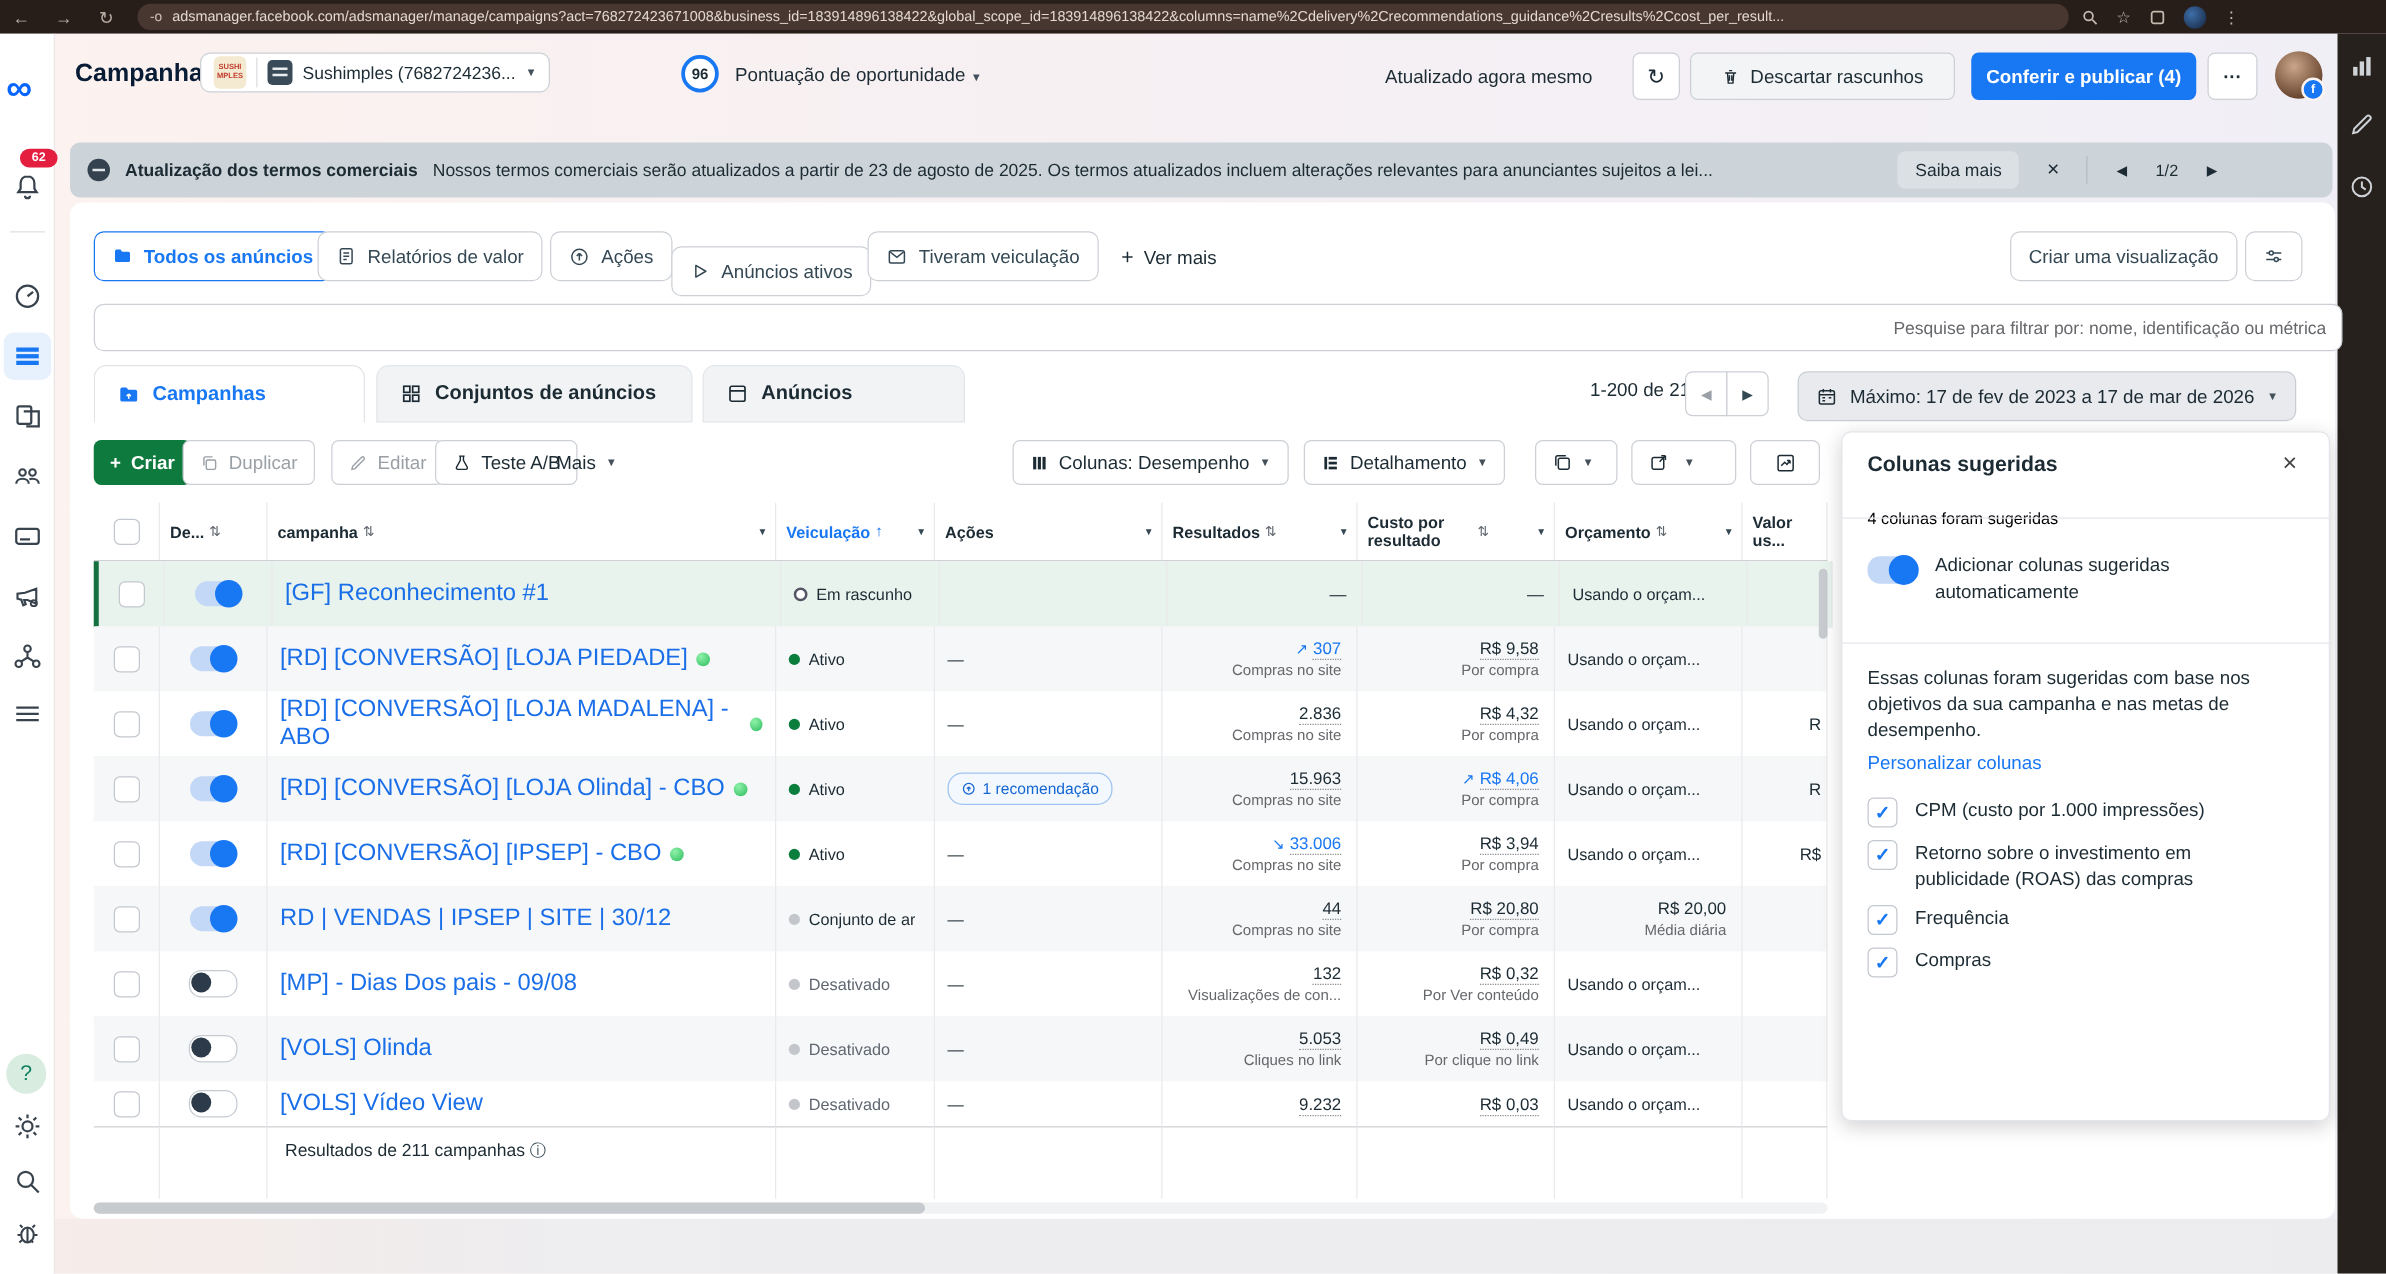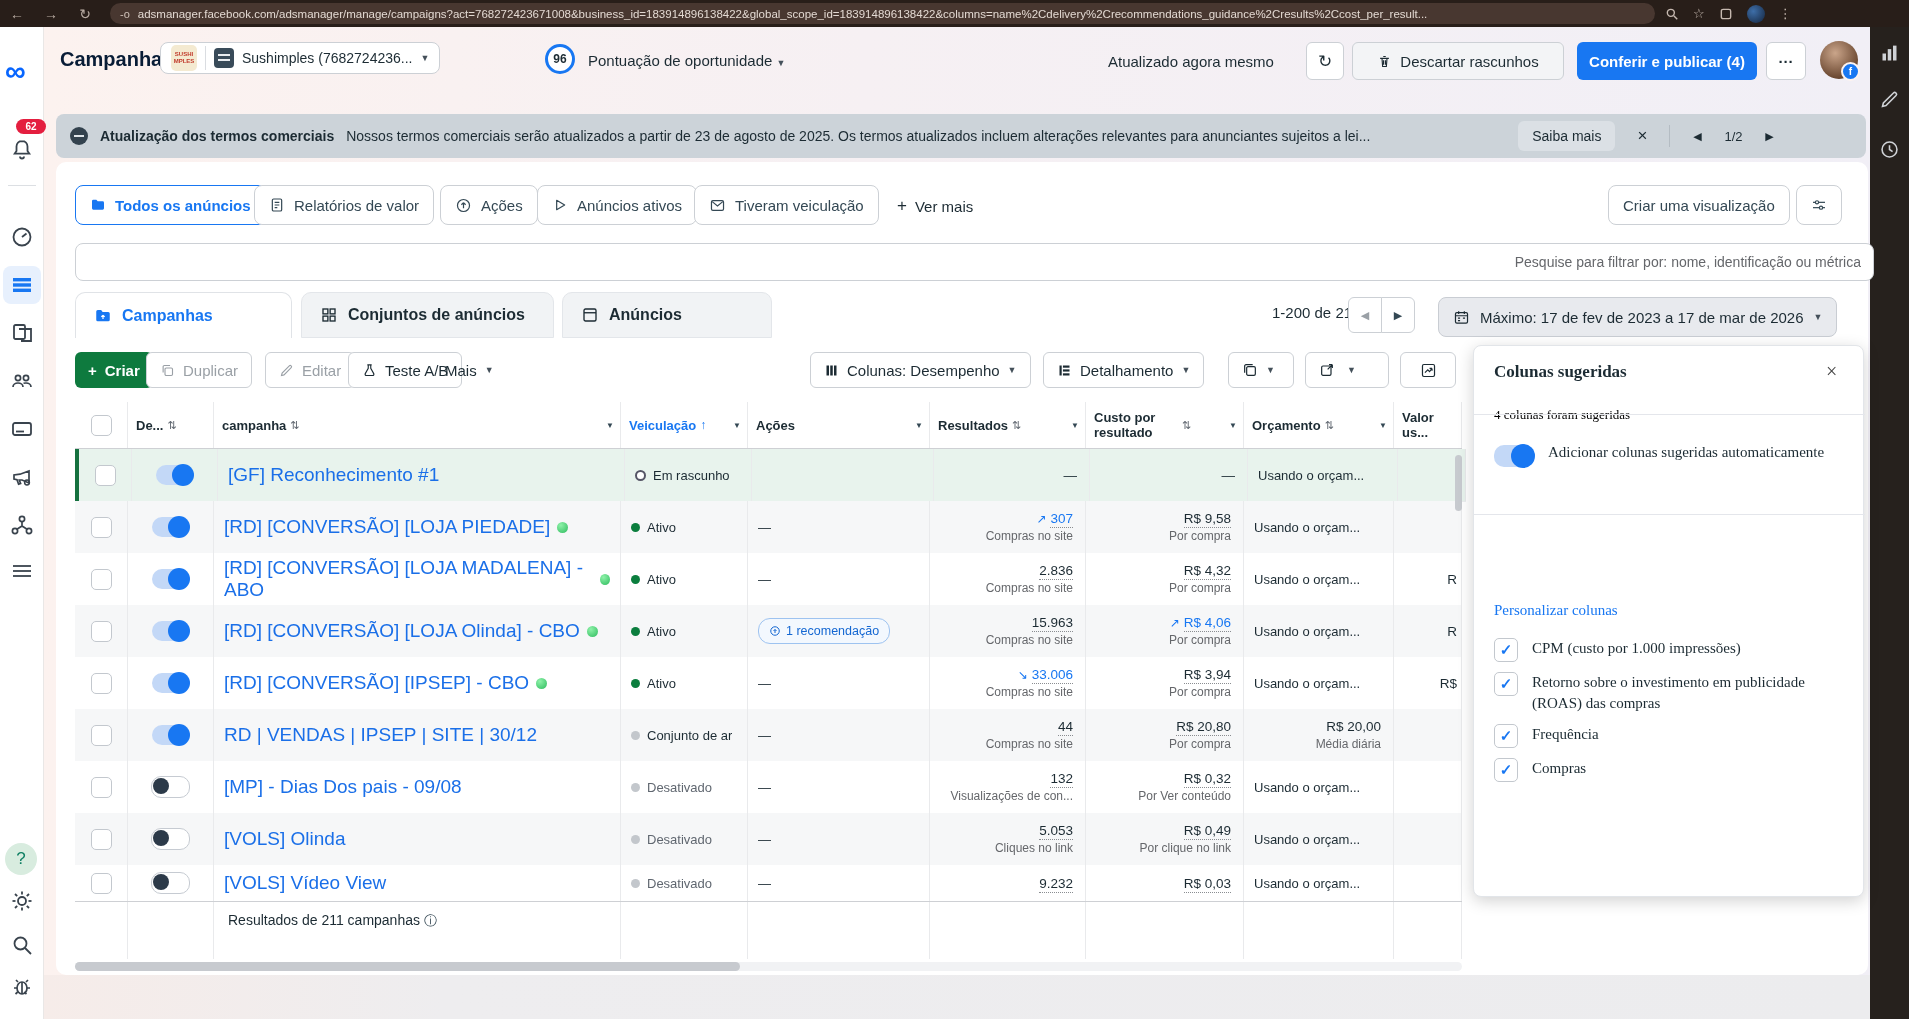--- a/index.html
+++ b/index.html
@@ -141,21 +141,21 @@
     border-radius:12px;background:#f3f8fe;color:#1467d2;font-size:12.5px;}
   .dash{font-size:13px;color:#1c2b33;}
   .gridrow{position:absolute;left:75px;width:1387px;display:flex;background:#fff;}
   .tfoot-text{font-size:14px;font-weight:500;color:#1c2b33;}
   .hscroll{position:absolute;left:75px;top:962px;width:1387px;height:9px;background:#f1f2f4;border-radius:5px;}
   .hscroll i{position:absolute;left:0;top:0;width:665px;height:9px;background:#c7cacf;border-radius:5px;}
   .vthumb{position:absolute;left:1455px;top:455px;width:7px;height:56px;background:#c7cacf;border-radius:4px;}
 
   
   .panel{left:1473px;top:345px;width:391px;height:552px;background:#fff;border:1px solid #e2e5e9;border-radius:8px;
-    box-shadow:0 4px 16px rgba(0,0,0,.18);font-family:Liberation Serif, serif;}
+    box-shadow:0 4px 16px rgba(0,0,0,.18);}
   .p-title{font-size:17px;font-weight:bold;color:#1c2b33;}
   .p-sub{font-size:13px;color:#000000;margin-top:17px;}
   .p-div{position:absolute;left:0;width:391px;height:1px;background:#e4e6eb;}
   .p-lbl{font-size:15px;color:#1c2b33;line-height:21px;}
   .p-link{font-size:15px;color:#1877f2;}
   .pcb{width:22px;height:22px;border:1px solid #c3c8ce;border-radius:5px;background:#fff;color:#1877f2;
     font-size:15px;font-weight:bold;display:flex;align-items:center;justify-content:center;flex:0 0 auto;}
   .p-item{position:absolute;left:20px;display:flex;gap:14px;align-items:flex-start;width:350px;}
   .px{font-size:20px;color:#444;}
 
@@ -341,21 +341,21 @@
       </svg>
     <span>Relatórios de valor</span>
   </div>
   <div class="abs ftab" style="left:440px;top:185px">
     <svg width="17" height="17" viewBox="0 0 24 24">
         <circle cx="12" cy="12" r="8.5" fill="none" stroke="#344854" stroke-width="1.7"></circle>
         <path d="M12 16V8m0 0l-3 3m3-3l3 3" fill="none" stroke="#344854" stroke-width="1.7"></path>
       </svg>
     <span>Ações</span>
   </div>
-  <div class="abs ftab" style="left:537px;top:185px">
+  <div class="abs ftab" style="left:537px;top:197px">
     <svg width="16" height="16" viewBox="0 0 24 24">
         <path d="M7 5l12 7-12 7z" fill="none" stroke="#344854" stroke-width="1.8" stroke-linejoin="round"></path>
       </svg>
     <span>Anúncios ativos</span>
   </div>
   <div class="abs ftab" style="left:694px;top:185px">
     <svg width="17" height="17" viewBox="0 0 24 24">
         <rect x="3.5" y="5" width="17" height="14" rx="2" fill="none" stroke="#344854" stroke-width="1.7"></rect>
         <path d="M4.5 6.5l7.5 6 7.5-6" fill="none" stroke="#344854" stroke-width="1.7"></path>
       </svg>
@@ -868,20 +868,21 @@
   <div class="vthumb"></div>
 
   <div class="abs panel">
     <div class="abs p-title" style="left:20px;top:16px">Colunas sugeridas</div>
     <div class="abs px" style="left:352px;top:14px">×</div>
     <div class="abs p-sub" style="left:20px;top:44px">4 colunas foram sugeridas</div>
     <div class="p-div" style="top:68px"></div>
     <div class="abs" style="left:20px;top:99px"><span class="tgl on" style="width:40px;height:22px"><i style="width:24px;height:24px"></i></span></div>
     <div class="abs p-lbl" style="left:74px;top:96px;width:280px">Adicionar colunas sugeridas automaticamente</div>
     <div class="p-div" style="top:168px"></div>
+    <div class="abs p-lbl" style="left:20px;top:186px;width:345px">Essas colunas foram sugeridas com base nos objetivos da sua campanha e nas metas de desempenho.</div>
     <div class="abs p-link" style="left:20px;top:256px">Personalizar colunas</div>
 
     <div class="p-item" style="top:292px">
       <span class="pcb">
           <span>✓</span>
         </span>
       <span class="p-lbl">CPM (custo por 1.000 impressões)</span>
     </div>
     <div class="p-item" style="top:326px">
       <span class="pcb">

